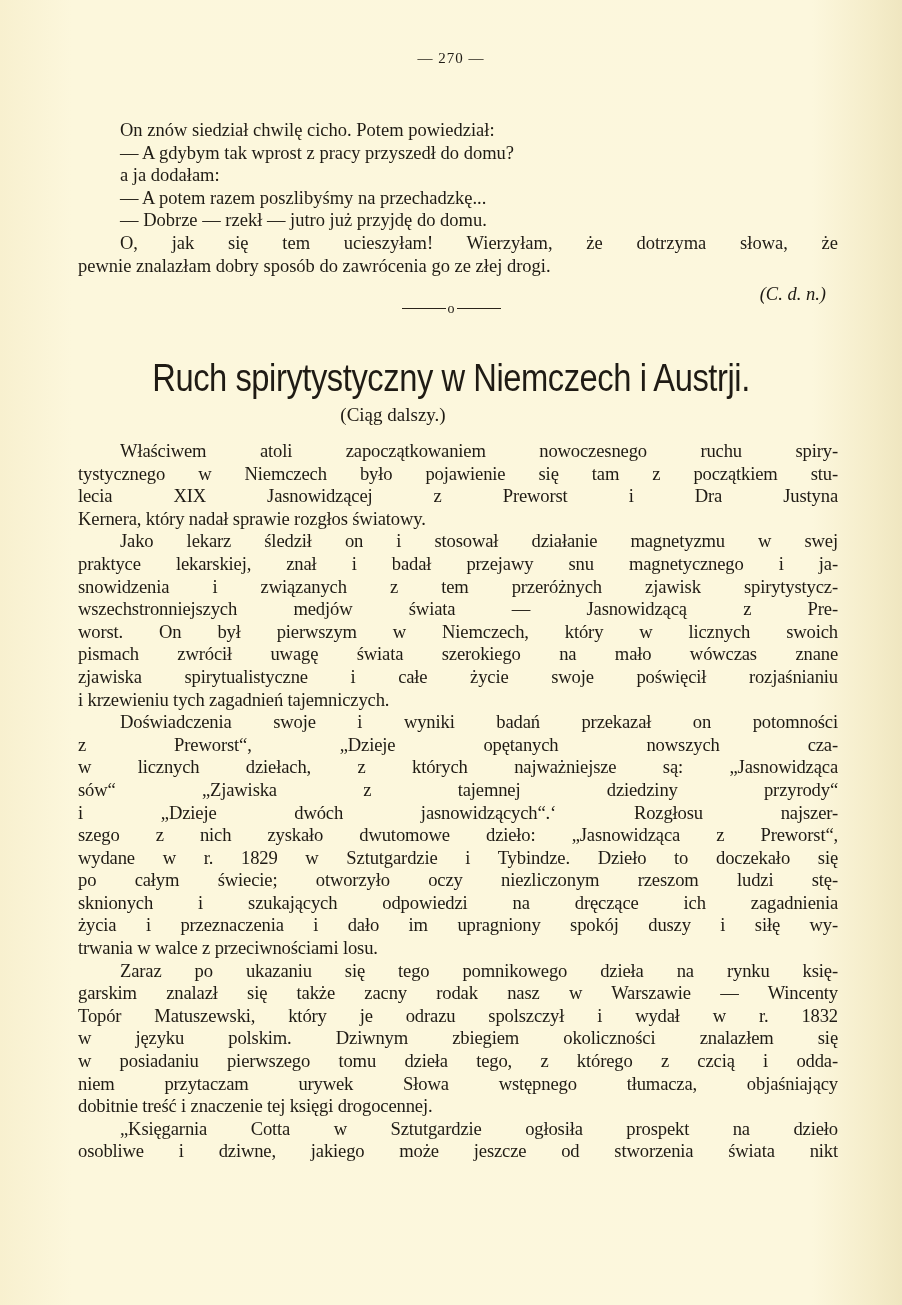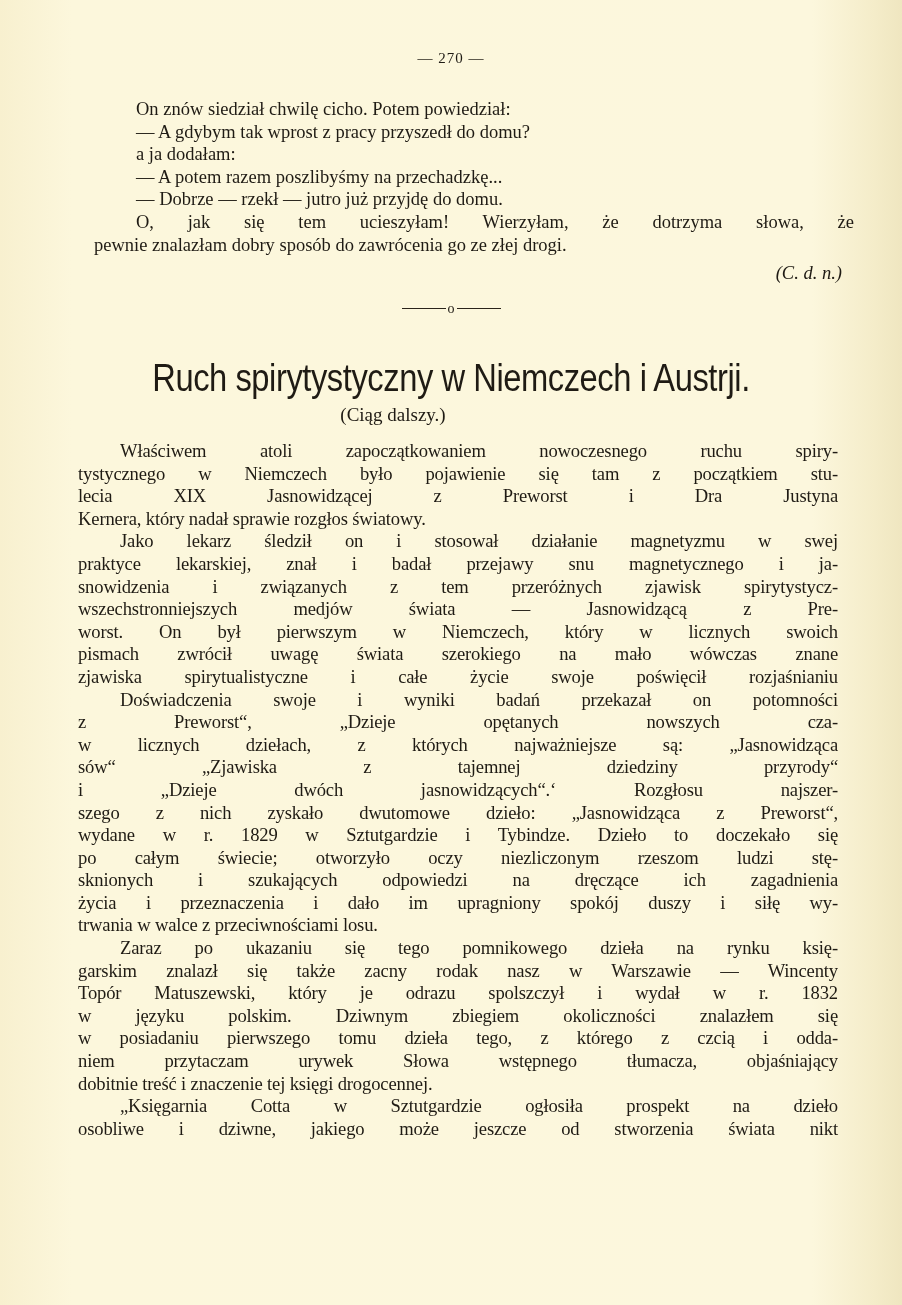--- a/index.html
+++ b/index.html
@@ -44,21 +44,21 @@
       font-family: "Liberation Serif", serif; font-size: 19px;
     }
     .body-text .line { font-size: 18.6px; letter-spacing: -0.15px; }
   </style>
 </head>
 <body>
 
 <div class="page">
   <div class="page-number">— 270 —</div>
 
-  <div class="block" id="story-end" style="top:98px;margin-left:16px;">
+  <div class="block" id="story-end" style="top:119px;">
       <div class="line indent">On znów siedział chwilę cicho. Potem powiedział:</div>
       <div class="line indent">— A gdybym tak wprost z pracy przyszedł do domu?</div>
       <div class="line indent">a ja dodałam:</div>
       <div class="line indent">— A potem razem poszlibyśmy na przechadzkę...</div>
       <div class="line indent">— Dobrze — rzekł — jutro już przyjdę do domu.</div>
       <div class="line indent justify">O, jak się tem ucieszyłam! Wierzyłam, że dotrzyma słowa, że</div>
       <div class="line">pewnie znalazłam dobry sposób do zawrócenia go ze złej drogi.</div>
       <div class="line right" style="margin-top: 6px;">(C. d. n.)</div>
     </div>
 
@@ -74,20 +74,21 @@
       <div class="line justify">tystycznego w Niemczech było pojawienie się tam z początkiem stu-</div>
       <div class="line justify sp">lecia XIX Jasnowidzącej z Preworst i Dra Justyna</div>
       <div class="line">Kernera, który nadał sprawie rozgłos światowy.</div>
       <div class="line indent justify">Jako lekarz śledził on i stosował działanie magnetyzmu w swej</div>
       <div class="line justify">praktyce lekarskiej, znał i badał przejawy snu magnetycznego i ja-</div>
       <div class="line justify">snowidzenia i związanych z tem przeróżnych zjawisk spirytystycz-</div>
       <div class="line justify">wszechstronniejszych medjów świata — Jasnowidzącą z Pre-</div>
       <div class="line justify">worst. On był pierwszym w Niemczech, który w licznych swoich</div>
       <div class="line justify">pismach zwrócił uwagę świata szerokiego na mało wówczas znane</div>
       <div class="line justify">zjawiska spirytualistyczne i całe życie swoje poświęcił rozjaśnianiu</div>
+      <div class="line">i krzewieniu tych zagadnień tajemniczych.</div>
       <div class="line indent justify">Doświadczenia swoje i wyniki badań przekazał on potomności</div>
       <div class="line justify sp">z Preworst“, „Dzieje opętanych nowszych cza-</div>
       <div class="line justify">w licznych dziełach, z których najważniejsze są: „Jasnowidząca</div>
       <div class="line justify sp">sów“ „Zjawiska z tajemnej dziedziny przyrody“</div>
       <div class="line justify">i „Dzieje dwóch jasnowidzących“.‘ Rozgłosu najszer-</div>
       <div class="line justify">szego z nich zyskało dwutomowe dzieło: „Jasnowidząca z Preworst“,</div>
       <div class="line justify">wydane w r. 1829 w Sztutgardzie i Tybindze. Dzieło to doczekało się</div>
       <div class="line justify">po całym świecie; otworzyło oczy niezliczonym rzeszom ludzi stę-</div>
       <div class="line justify">sknionych i szukających odpowiedzi na dręczące ich zagadnienia</div>
       <div class="line justify">życia i przeznaczenia i dało im upragniony spokój duszy i siłę wy-</div>

